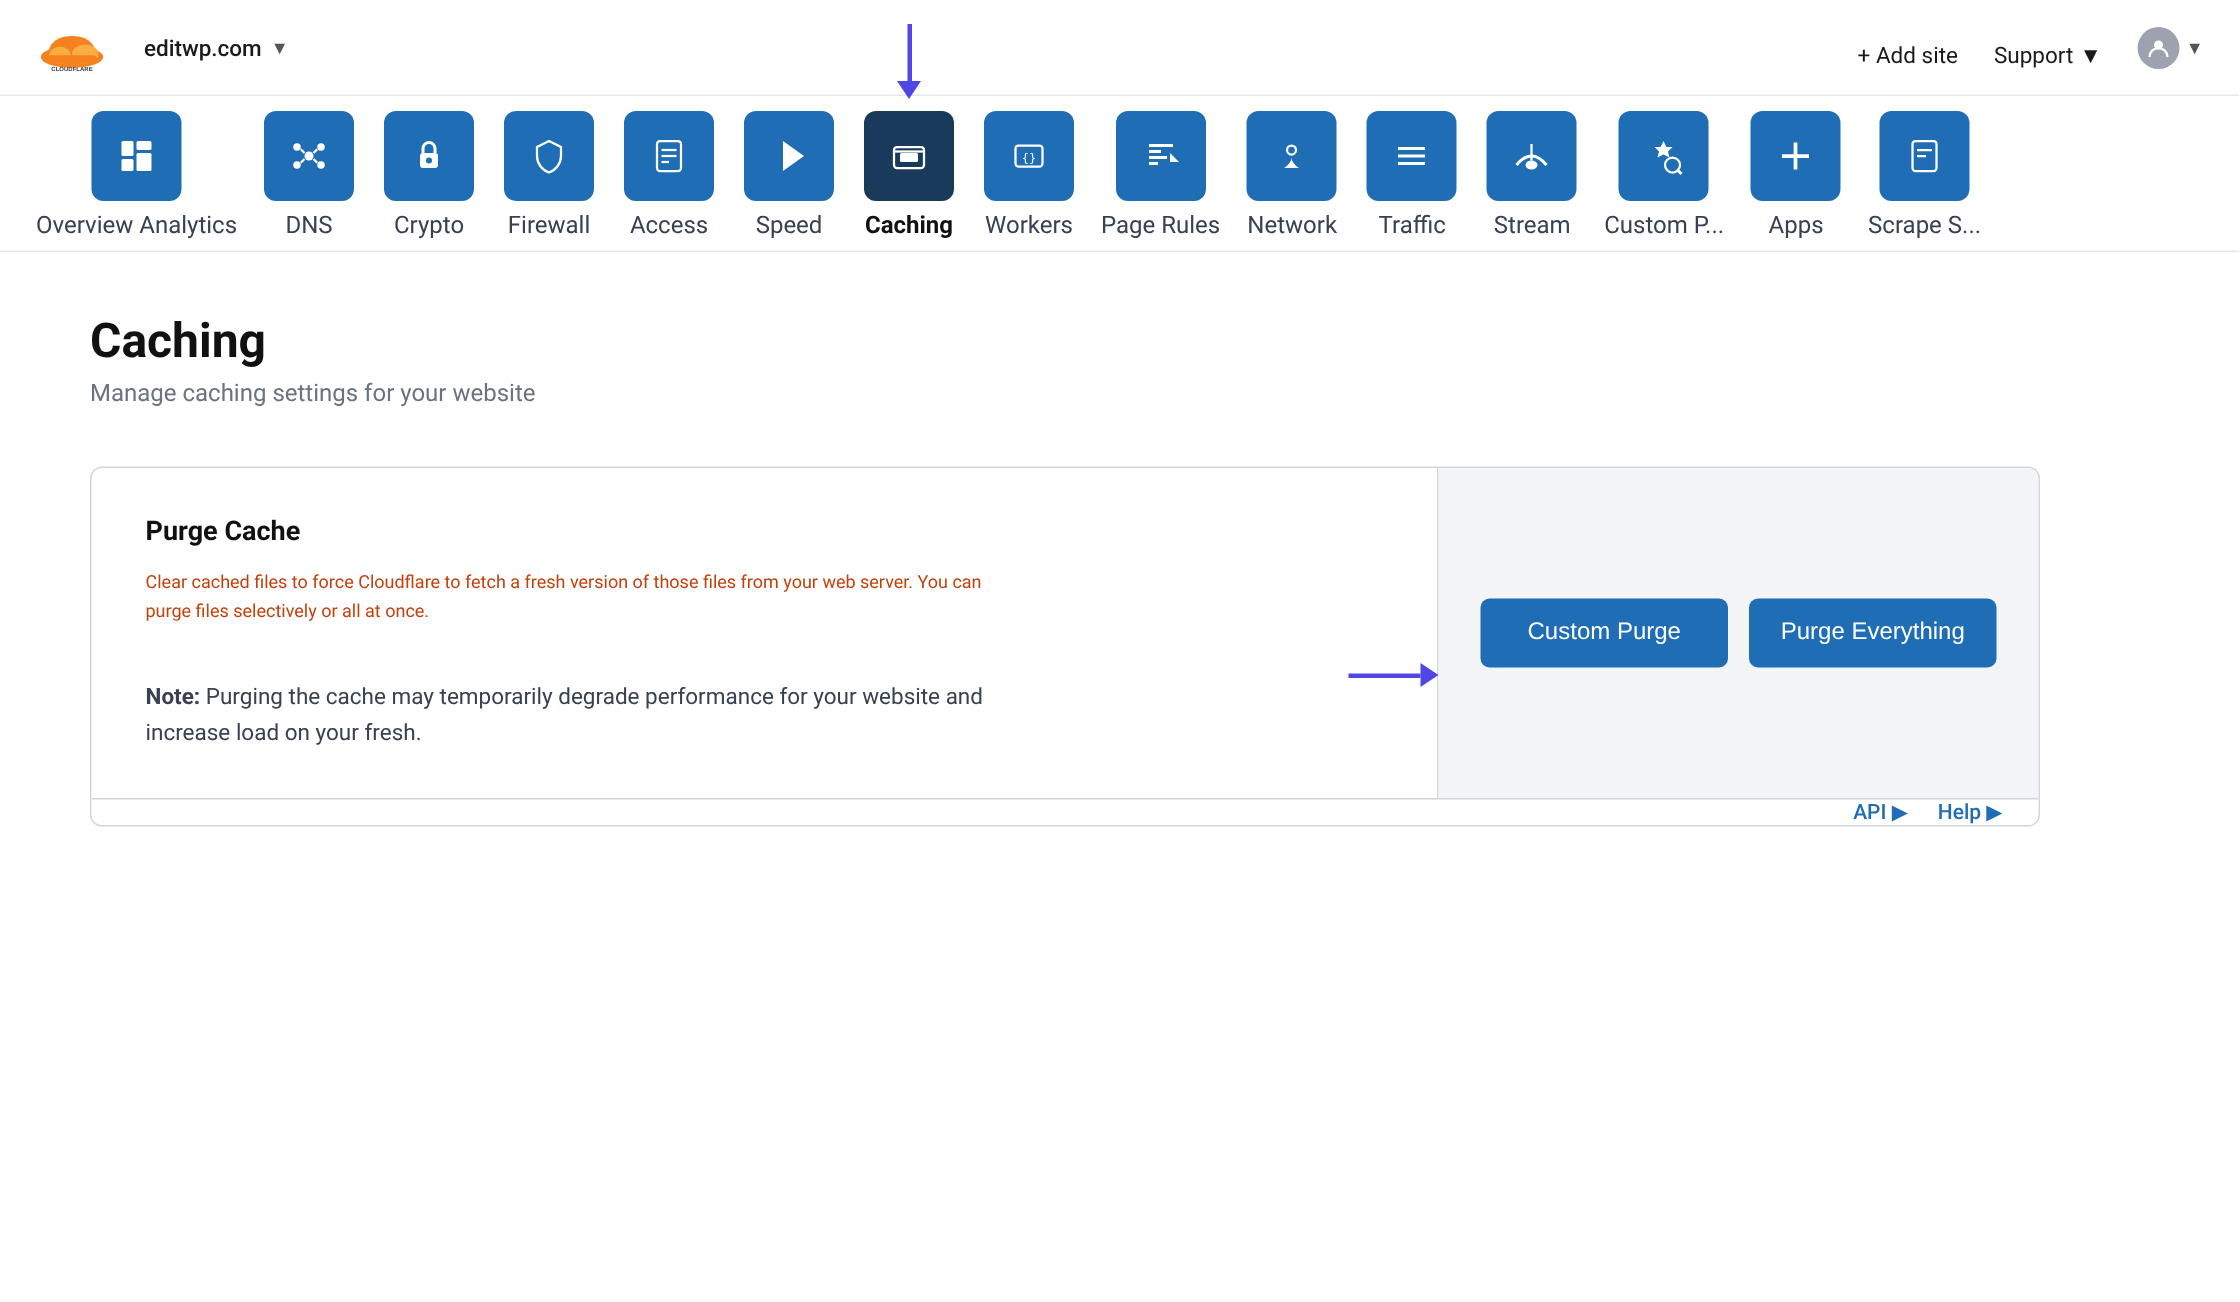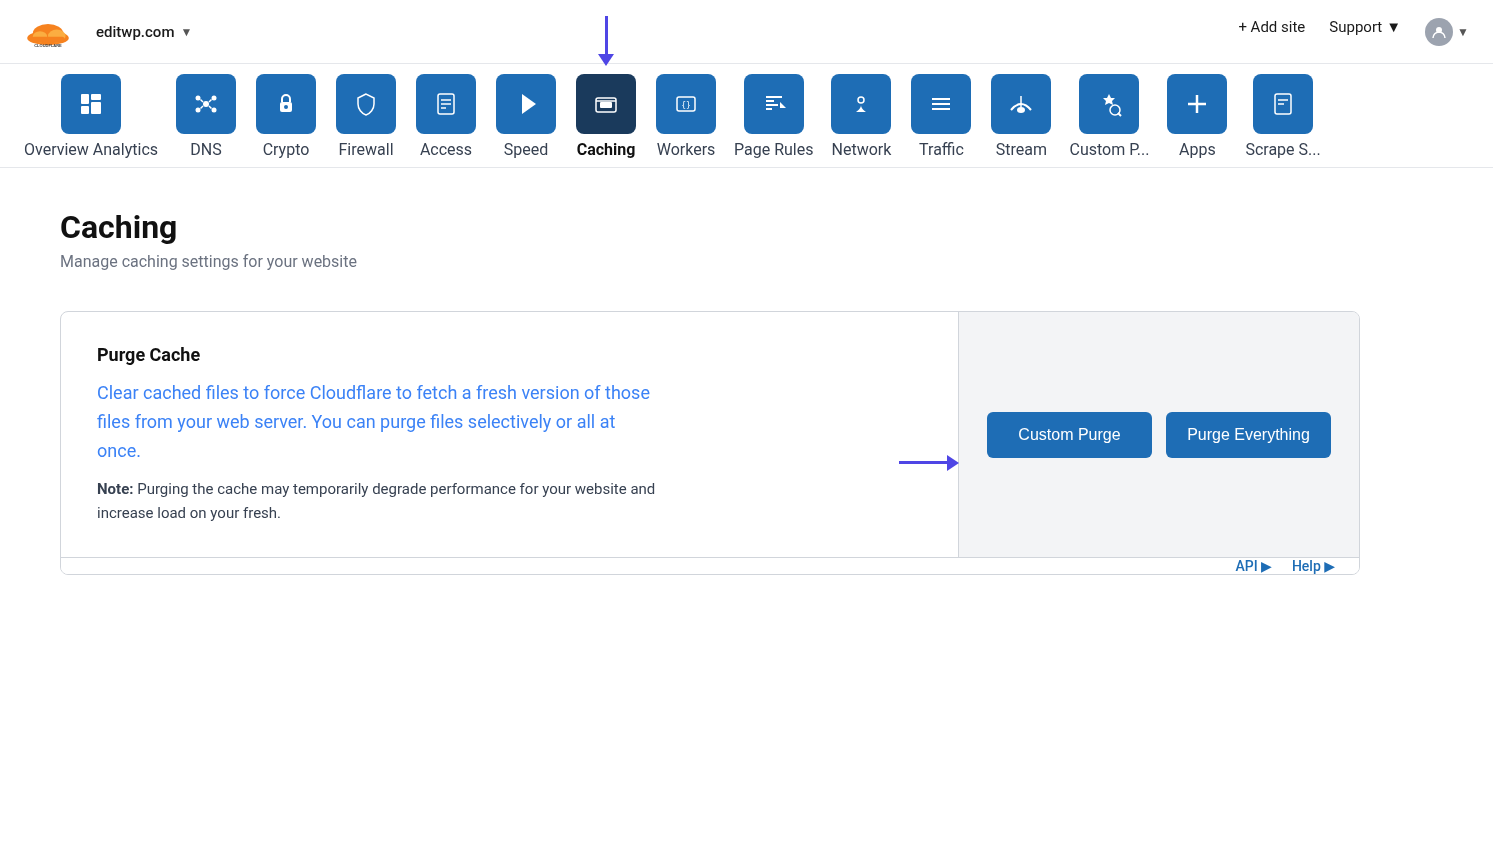--- a/index.html
+++ b/index.html
@@ -30,21 +30,21 @@
       gap: 6px;
       font-size: 15px;
       color: #1a1a1a;
       cursor: pointer;
       font-weight: 500;
     }
     .site-selector .chevron { color: #555; font-size: 12px; }
     .header-right {
       margin-left: auto;
       display: flex;
-      align-items: flex-start;
+      align-items: flex-end;
       gap: 24px;
     }
     .add-site-btn {
       display: flex;
       align-items: center;
       gap: 4px;
       font-size: 15px;
       color: #1a1a1a;
       cursor: pointer;
       font-weight: 400;
@@ -184,25 +184,25 @@
       padding: 32px 28px;
       position: relative;
     }
     .card-section-title {
       font-size: 18px;
       font-weight: 700;
       color: #111;
       margin-bottom: 14px;
     }
     .card-description {
-      font-size: 18px;
-      color: #3b82f6;
+      font-size: 12px;
+      color: #c2410c;
       line-height: 1.6;
       max-width: 560px;
-      margin-bottom: 12px;
+      margin-bottom: 35px;
     }
     .card-note {
       font-size: 15px;
       color: #374151;
       line-height: 1.6;
       max-width: 560px;
     }
     .card-note strong { font-weight: 700; }
 
     .btn-primary {

